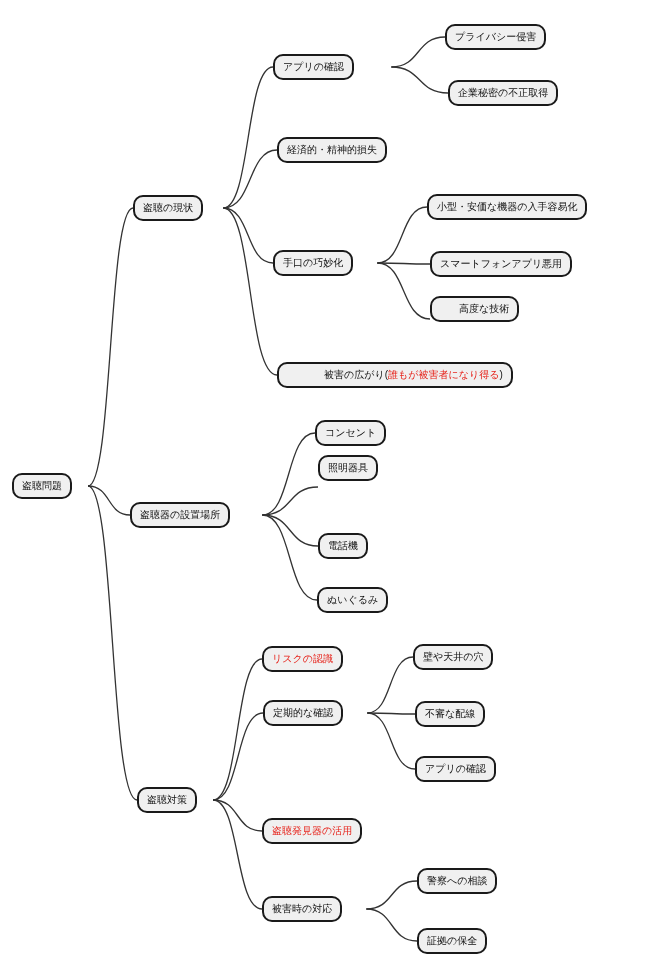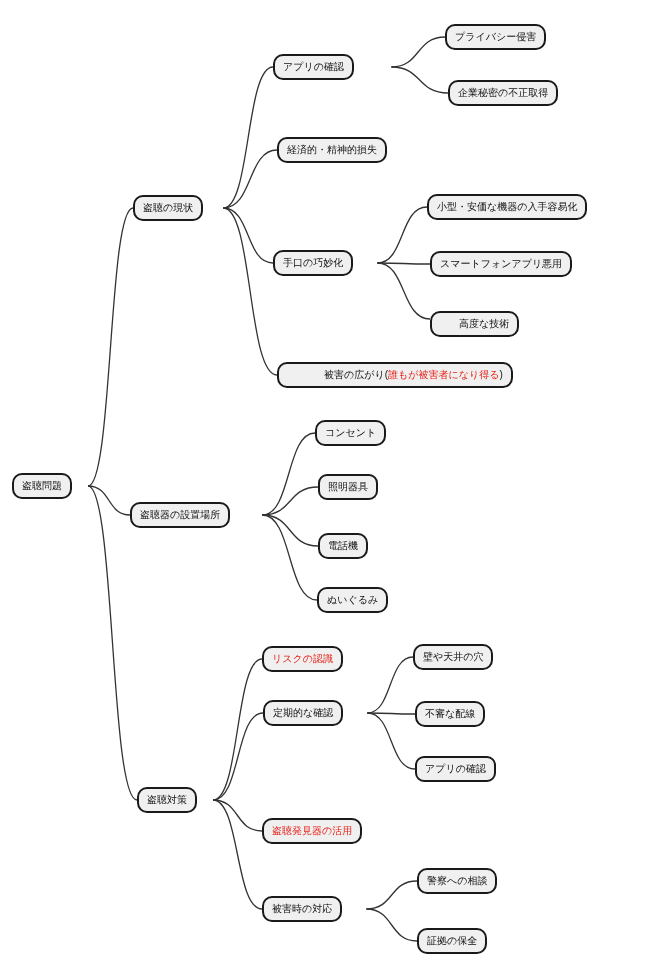--- a/index.html
+++ b/index.html
@@ -79,25 +79,25 @@
     </svg>
 <div class="node" style="left: 12px; top: 486px;"><span class="part">盗聴問題</span></div>
     <div class="node" style="left: 133px; top: 208px;"><span class="part">盗聴の現状</span></div>
     <div class="node" style="left: 273px; top: 67px;"><span class="part">アプリの確認</span></div>
     <div class="node" style="left: 445px; top: 37px;"><span class="part">プライバシー侵害</span></div>
     <div class="node" style="left: 448px; top: 93px;"><span class="part">企業秘密の不正取得</span></div>
     <div class="node" style="left: 277px; top: 150px;"><span class="part">経済的・精神的損失</span></div>
     <div class="node" style="left: 273px; top: 263px;"><span class="part">手口の巧妙化</span></div>
     <div class="node" style="left: 427px; top: 207px;"><span class="part">小型・安価な機器の入手容易化</span></div>
     <div class="node" style="left: 430px; top: 264px;"><span class="part">スマートフォンアプリ悪用</span></div>
-    <div class="node" style="left: 430px; top: 324px; padding-left: 27px;"><span class="part">高度な技術</span></div>
+    <div class="node" style="left: 430px; top: 309px; padding-left: 27px;"><span class="part">高度な技術</span></div>
     <div class="node" style="left: 277px; top: 375px; padding-left: 45px;"><span class="part">被害の広がり(</span><span class="part red">誰もが被害者になり得る</span><span class="part">)</span></div>
     <div class="node" style="left: 130px; top: 515px;"><span class="part">盗聴器の設置場所</span></div>
     <div class="node" style="left: 315px; top: 433px;"><span class="part">コンセント</span></div>
-    <div class="node" style="left: 318px; top: 487px; border-radius: 9px;"><span class="part">照明器具</span></div>
+    <div class="node" style="left: 318px; top: 468px;"><span class="part">照明器具</span></div>
     <div class="node" style="left: 318px; top: 546px;"><span class="part">電話機</span></div>
     <div class="node" style="left: 317px; top: 600px;"><span class="part">ぬいぐるみ</span></div>
     <div class="node" style="left: 137px; top: 800px;"><span class="part">盗聴対策</span></div>
     <div class="node" style="left: 262px; top: 659px;"><span class="part red">リスクの認識</span></div>
     <div class="node" style="left: 263px; top: 713px;"><span class="part">定期的な確認</span></div>
     <div class="node" style="left: 413px; top: 657px;"><span class="part">壁や天井の穴</span></div>
     <div class="node" style="left: 415px; top: 714px;"><span class="part">不審な配線</span></div>
     <div class="node" style="left: 415px; top: 769px; border-radius: 9px;"><span class="part">アプリの確認</span></div>
     <div class="node" style="left: 262px; top: 831px;"><span class="part red">盗聴発見器の活用</span></div>
     <div class="node" style="left: 262px; top: 909px; padding-left: 8px;"><span class="part">被害時の対応</span></div>

